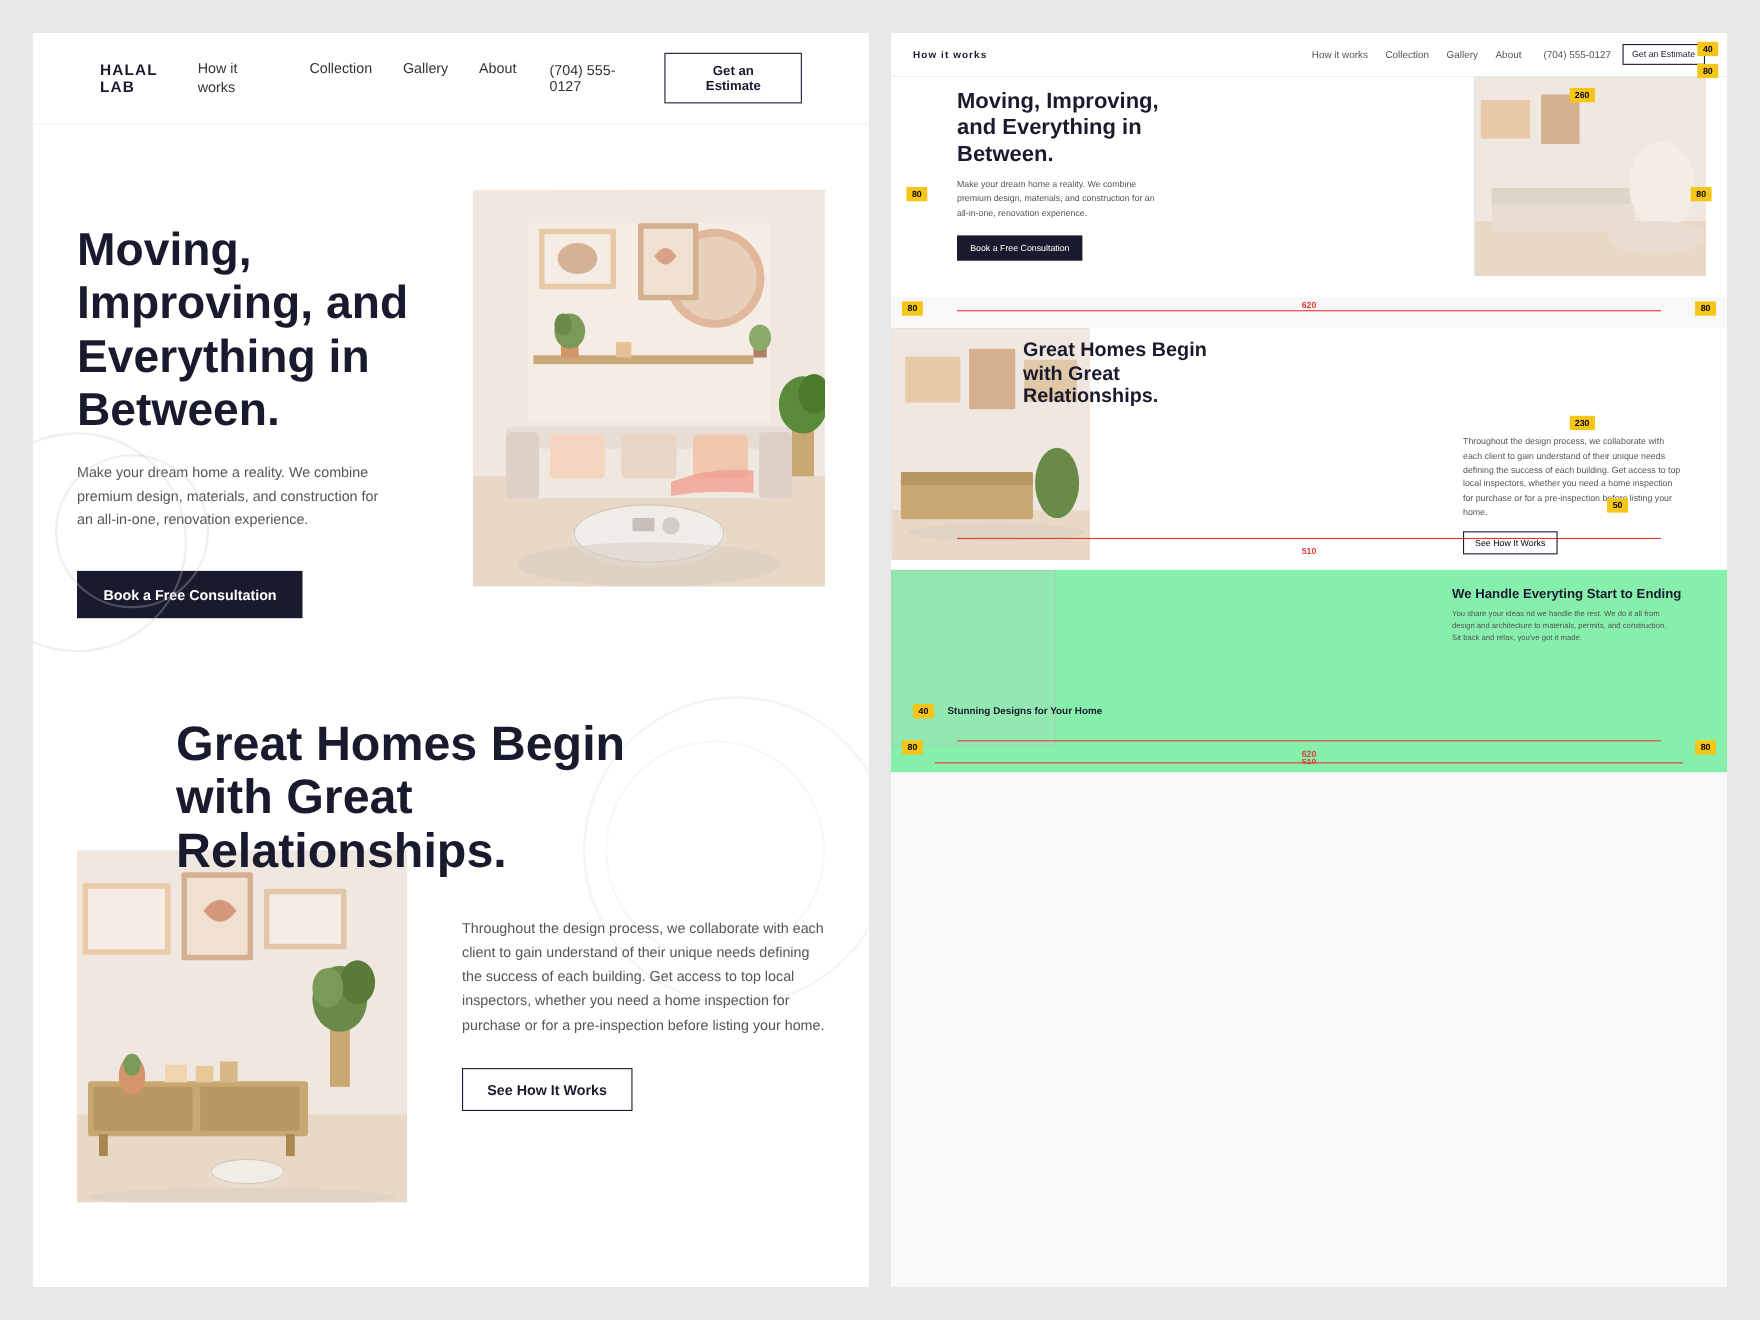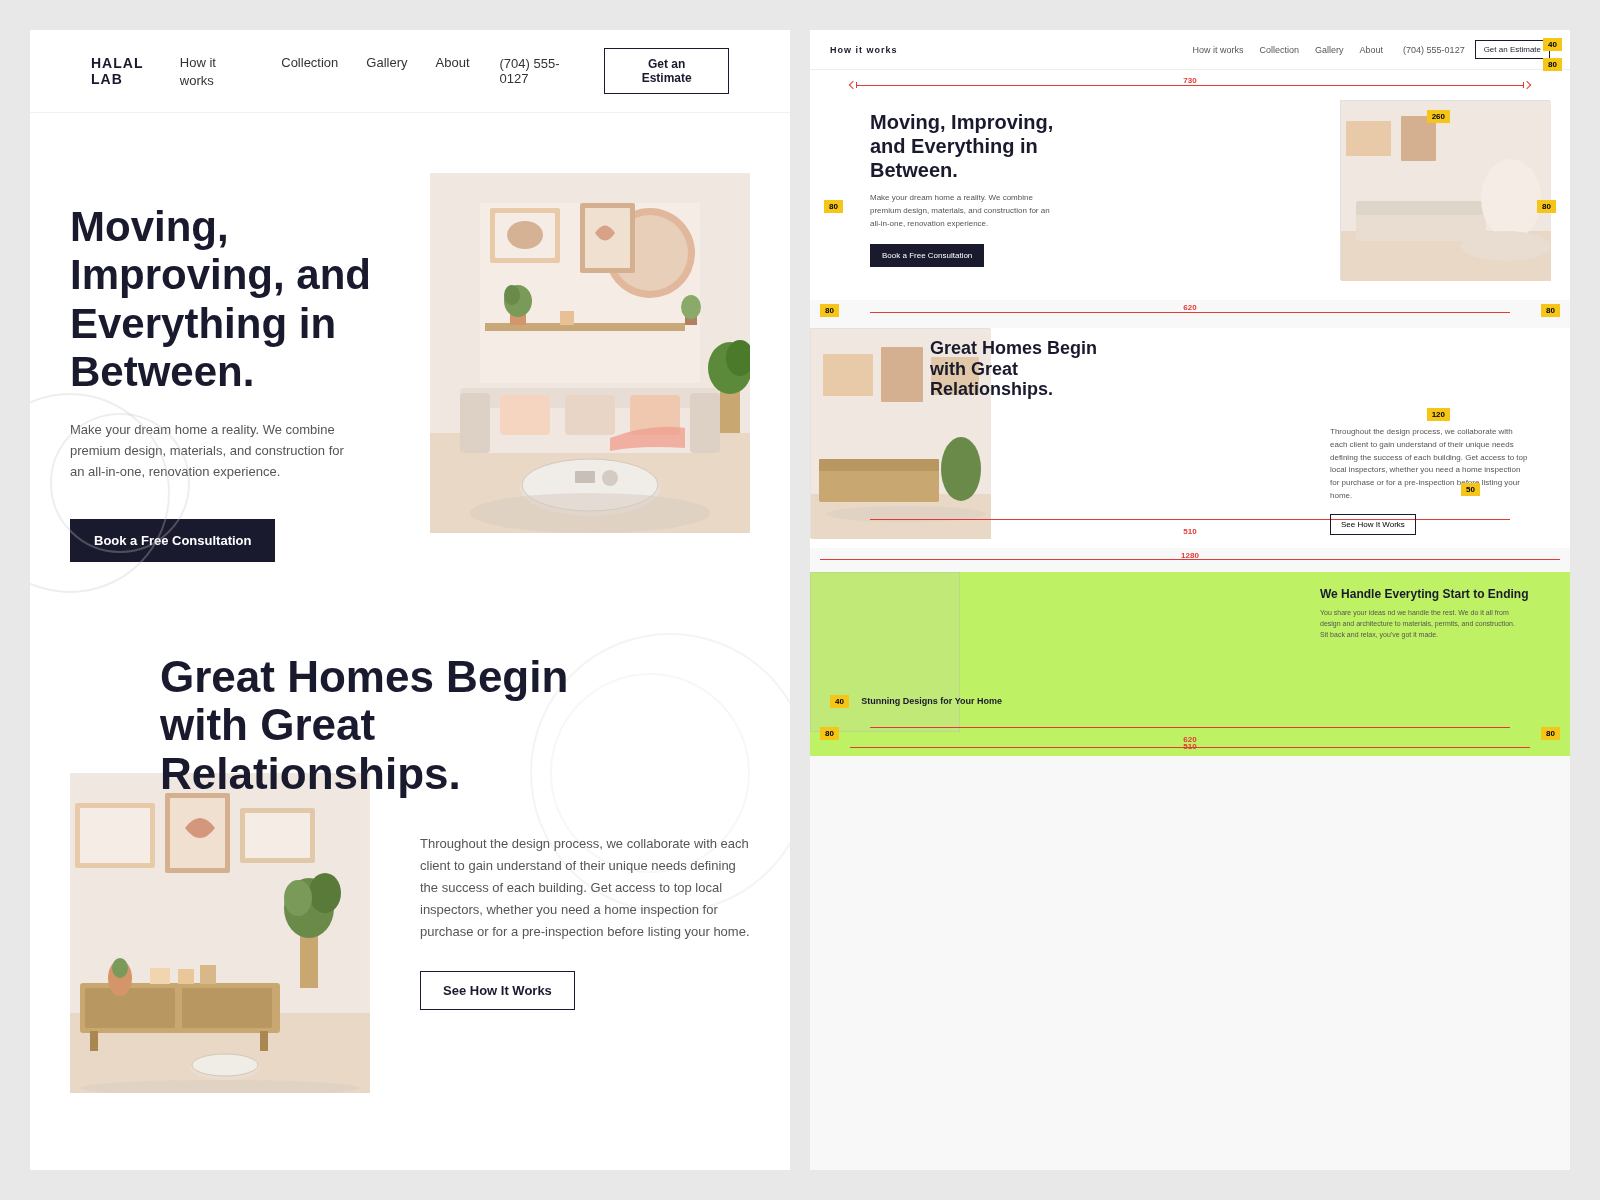--- a/index.html
+++ b/index.html
@@ -456,28 +456,20 @@
         <li>Gallery</li>
         <li>About</li>
       </ul>
       <span class="spec-phone">(704) 555-0127</span>
       <button class="spec-cta-btn">Get an Estimate</button>
     </nav>
 
     <div class="badge" style="top:8px; right:8px;">40</div>
     <div class="badge" style="top:28px; right:8px;">80</div>
 
-    <div style="position:relative; height:30px; background:#fff;">
-
-      <div style="position:absolute;left:40px;top:12px;width:6px;height:6px;border-top:1px solid #e53935;border-left:1px solid #e53935;transform:rotate(-45deg);"></div>
-      <div class="measure-line-h" style="left:46px;right:46px;top:15px;"></div>
-
-      <div style="position:absolute;right:40px;top:12px;width:6px;height:6px;border-top:1px solid #e53935;border-right:1px solid #e53935;transform:rotate(45deg);"></div>
-      <div class="measure-label" style="top:6px;left:50%;transform:translateX(-50%);">730</div>
-    </div>
 
     <div class="spec-hero" style="position:relative; background:#fff; padding:10px 60px; height:200px; overflow:visible;">
 
       <div class="badge" style="left:14px; top:50%;">80</div>
 
       <div class="badge" style="right:14px; top:50%;">80</div>
 
       <div class="badge" style="right:120px; top:10px;">260</div>
 
       <div class="gray-box" style="position:absolute;right:20px;top:0;width:210px;height:180px; background:rgba(200,200,200,0.18);">
@@ -524,36 +516,32 @@
           <ellipse cx="95" cy="185" rx="80" ry="8" fill="#d8ccc0" opacity="0.4"></ellipse>
         </svg>
       </div>
 
       <div style="position:absolute;top:10px;left:120px;right:20px;">
         <h2 class="spec-s2-title">Great Homes Begin with Great Relationships.</h2>
       </div>
 
       <div style="position:absolute;left:0;right:0;bottom:28px;height:1px;background:#e53935;left:60px;right:60px;"></div>
       <div class="measure-label" style="bottom:12px;left:50%;transform:translateX(-50%);">510</div>
-      <div class="badge" style="right:120px;top:80px;">120</div>
+      <div class="badge" style="right:120px;top:80px;">230</div>
 
       <div style="position:absolute;right:20px;top:90px;width:220px;">
         <p class="spec-s2-body">Throughout the design process, we collaborate with each client to gain understand of their unique needs defining the success of each building. Get access to top local inspectors, whether you need a home inspection for purchase or for a pre-inspection before listing your home.</p>
         <button class="spec-s2-btn">See How It Works</button>
       </div>
 
       <div class="badge" style="right:90px;top:155px;">50</div>
     </div>
 
-    <div style="position:relative; background:#f8f8f8; height:24px;">
-      <div style="position:absolute;left:10px;right:10px;top:11px;height:1px;background:#e53935;"></div>
-      <div class="measure-label" style="top:3px;left:50%;transform:translateX(-50%);">1280</div>
-    </div>
-
-    <div style="position:relative; background:#bef264; padding:12px 60px 12px; overflow:hidden;">
+
+    <div style="position:relative; background:#86efac; padding:12px 60px 12px; overflow:hidden;">
 
       <div class="gray-box" style="position:absolute;left:0;top:0;width:150px;height:160px; background:rgba(200,200,200,0.2);"></div>
 
       <div style="position:absolute;right:20px;top:15px;width:230px;">
         <h3 class="spec-s3-title">We Handle Everyting Start to Ending</h3>
         <p class="spec-s3-body">You share your ideas nd we handle the rest. We do it all from design and architecture to materials, permits, and construction. Sit back and relax, you've got it made.</p>
       </div>
 
       <div style="position:absolute;bottom:28px;left:60px;right:60px;height:1px;background:#e53935;"></div>
       <div class="measure-label" style="bottom:12px;left:50%;transform:translateX(-50%);">620</div>

